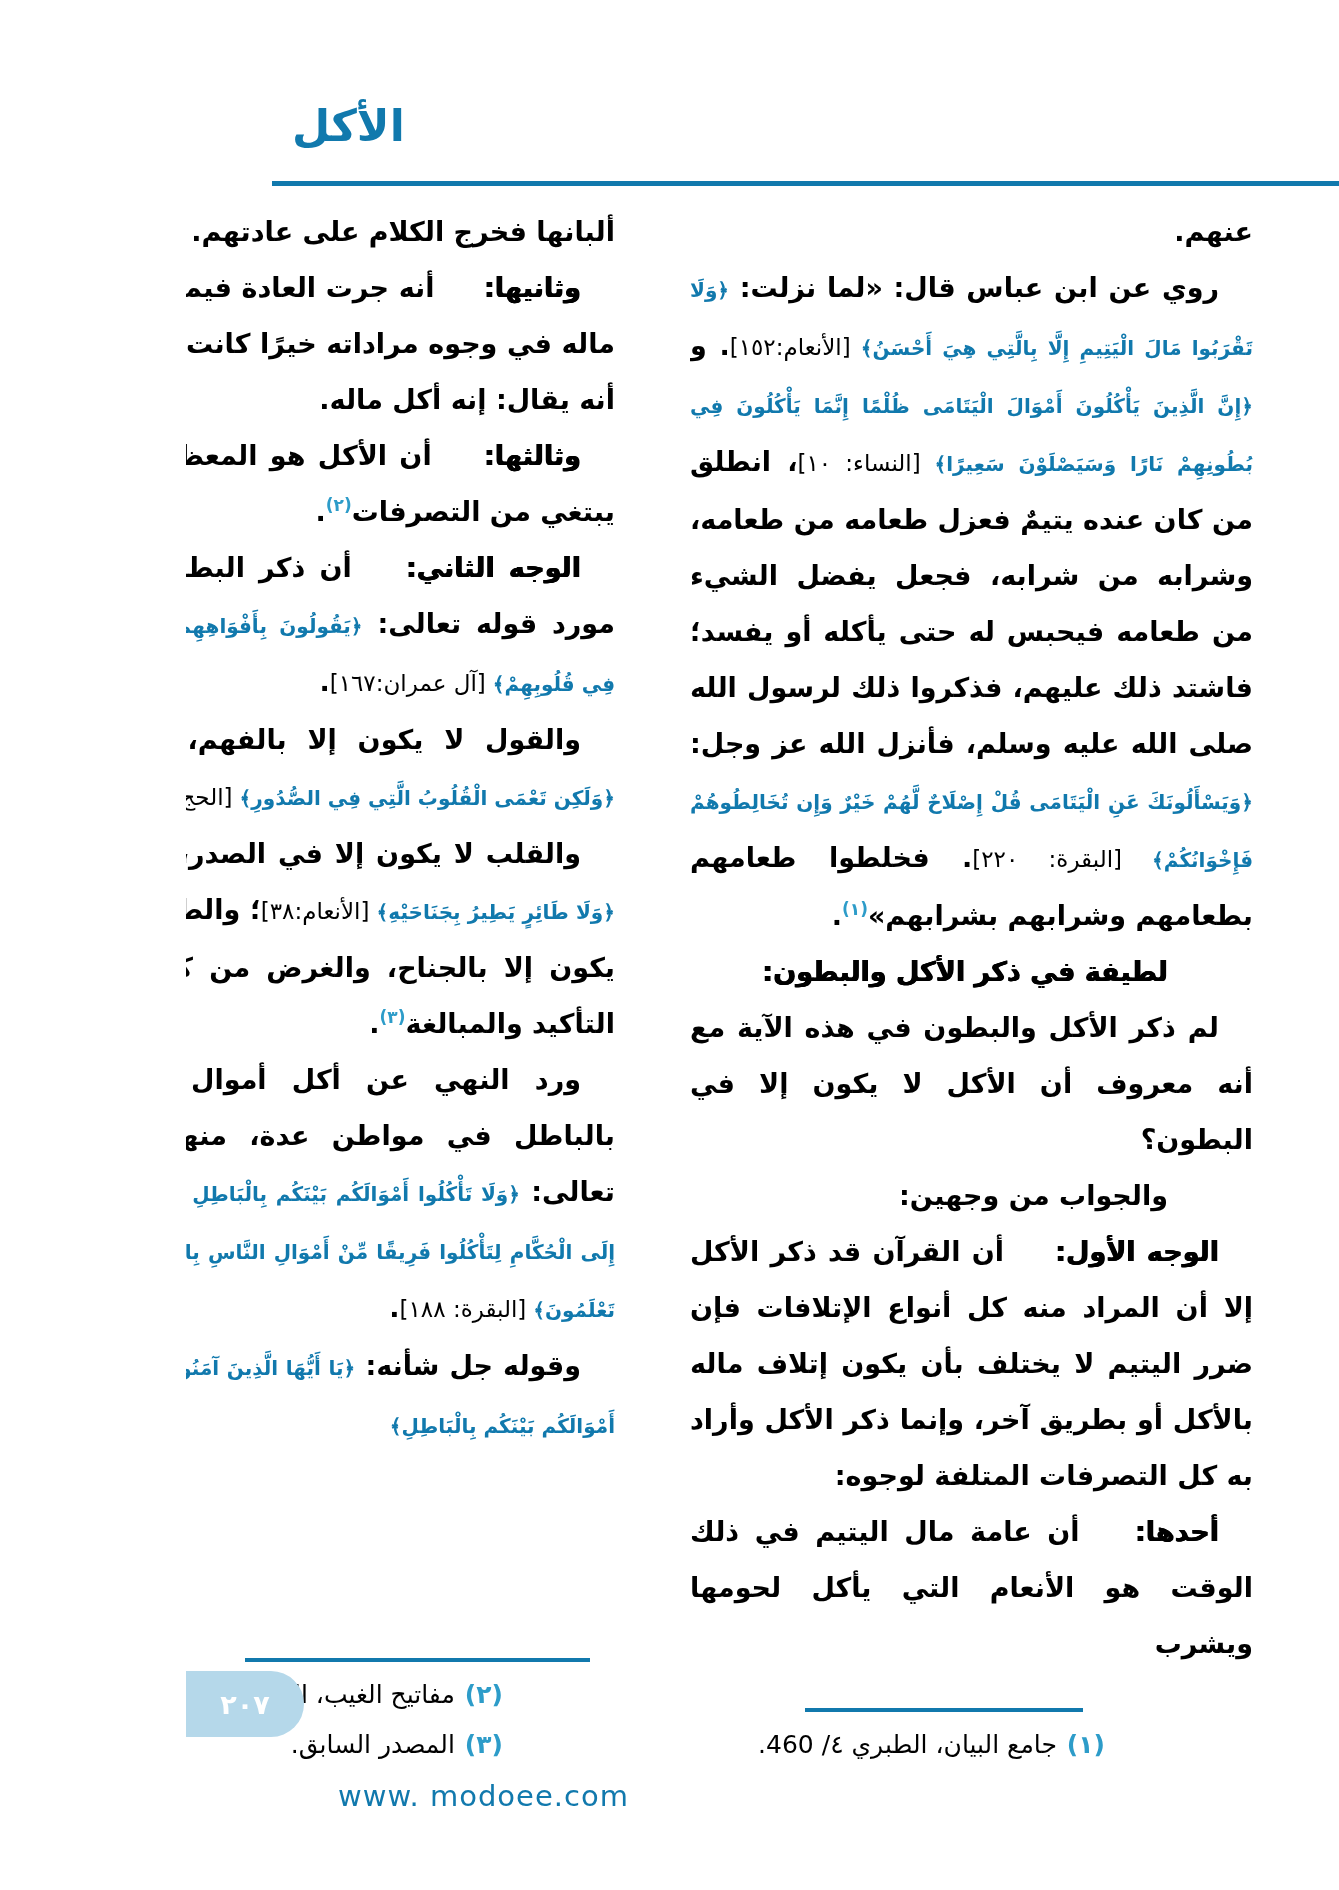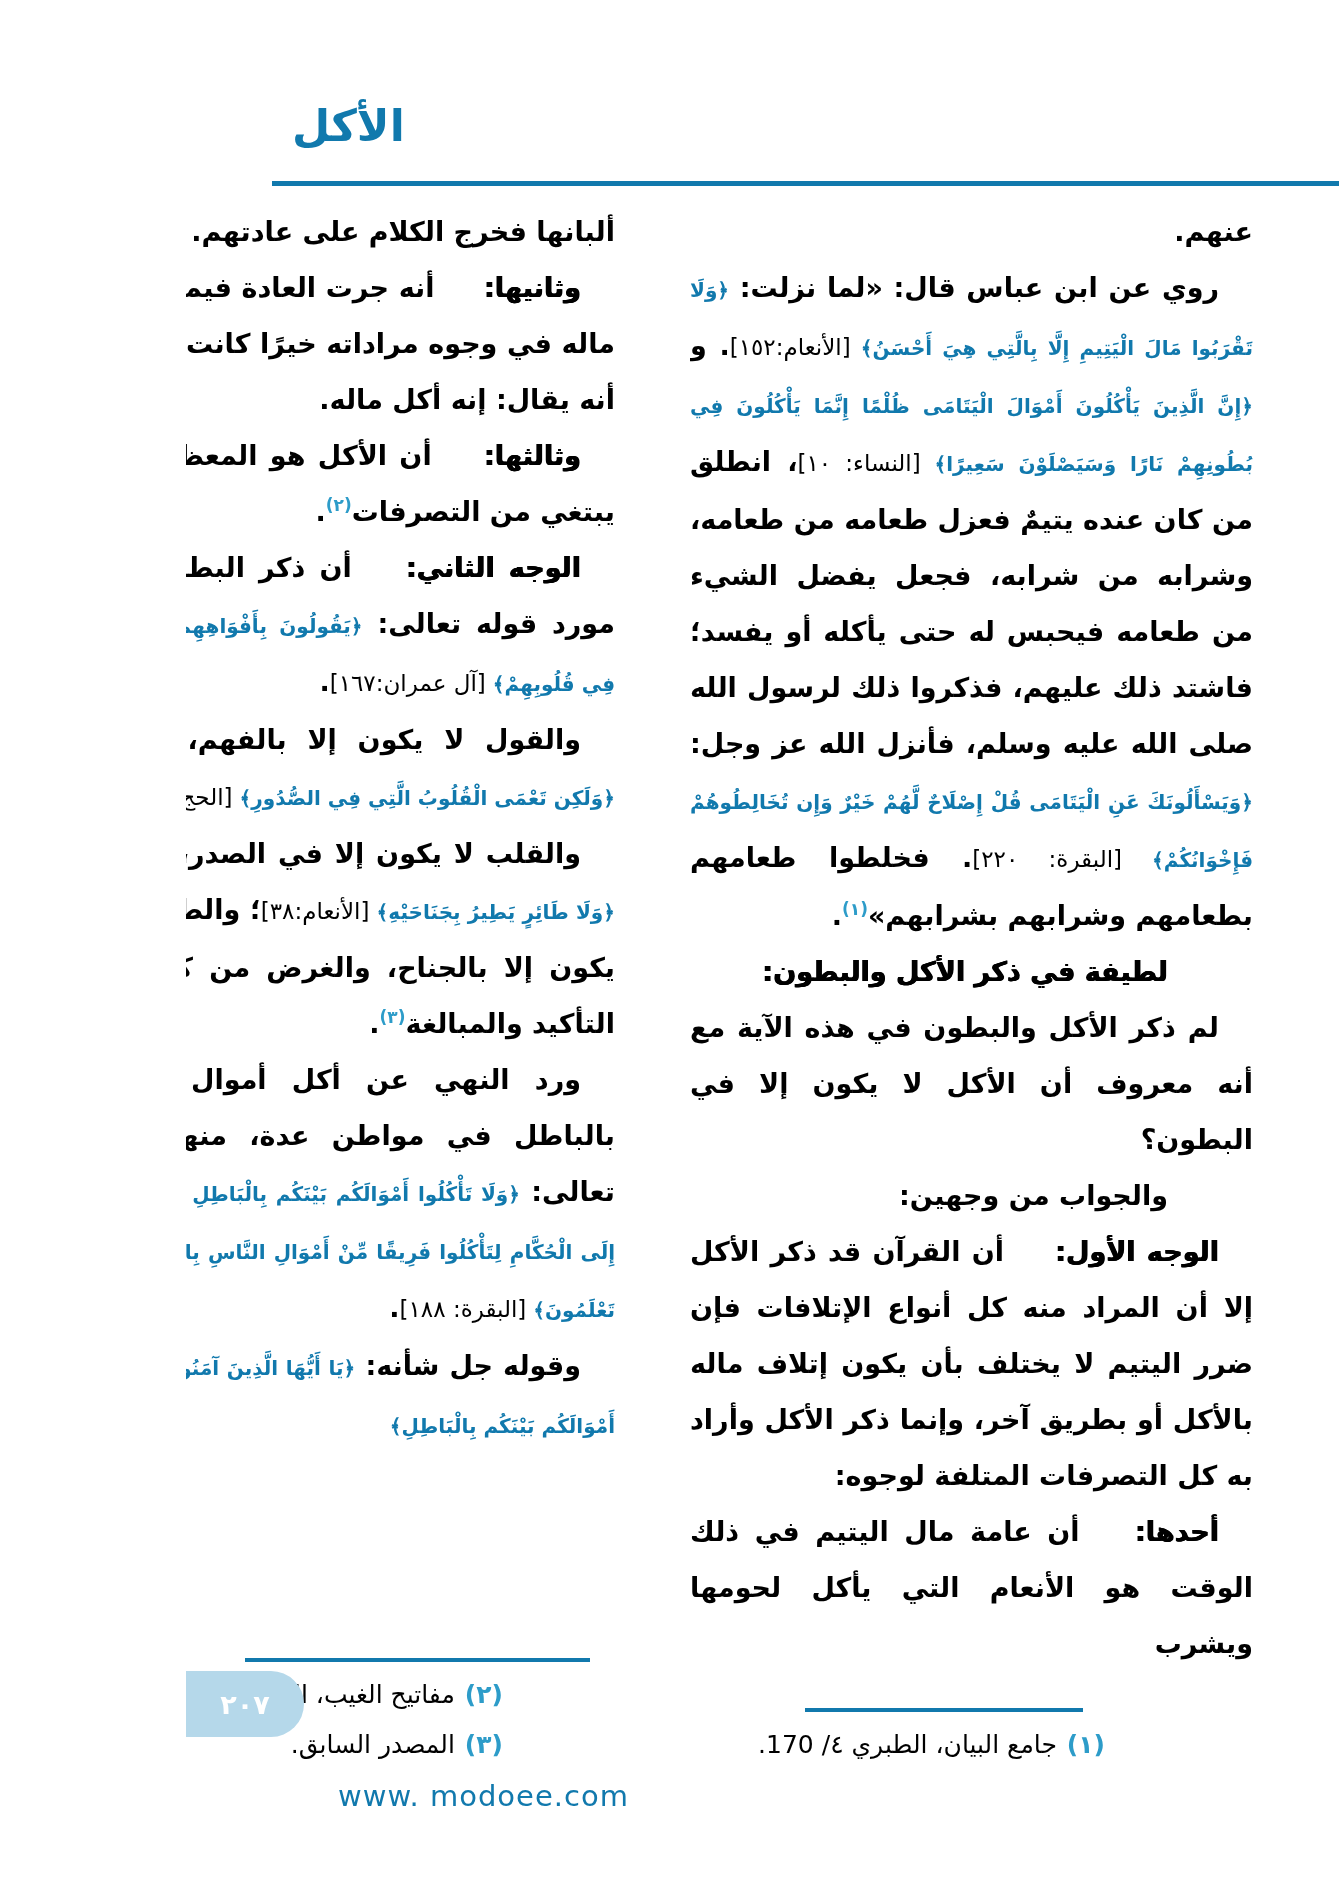--- a/index.html
+++ b/index.html
@@ -73,21 +73,21 @@
           <p class="block block-p"><span class="run-t">روي عن ابن عباس قال: «لما نزلت: </span><span class="run-q">﴿وَلَا تَقْرَبُوا مَالَ الْيَتِيمِ إِلَّا بِالَّتِي هِيَ أَحْسَنُ﴾ </span><span class="run-r">[الأنعام:١٥٢]</span><span class="run-t">. و </span><span class="run-q">﴿إِنَّ الَّذِينَ يَأْكُلُونَ أَمْوَالَ الْيَتَامَى ظُلْمًا إِنَّمَا يَأْكُلُونَ فِي بُطُونِهِمْ نَارًا وَسَيَصْلَوْنَ سَعِيرًا﴾ </span><span class="run-r">[النساء: ١٠]</span><span class="run-t">، انطلق من كان عنده يتيمٌ فعزل طعامه من طعامه، وشرابه من شرابه، فجعل يفضل الشيء من طعامه فيحبس له حتى يأكله أو يفسد؛ فاشتد ذلك عليهم، فذكروا ذلك لرسول الله صلى الله عليه وسلم، فأنزل الله عز وجل: </span><span class="run-q">﴿وَيَسْأَلُونَكَ عَنِ الْيَتَامَى قُلْ إِصْلَاحٌ لَّهُمْ خَيْرٌ وَإِن تُخَالِطُوهُمْ فَإِخْوَانُكُمْ﴾ </span><span class="run-r">[البقرة: ٢٢٠]</span><span class="run-t">. فخلطوا طعامهم بطعامهم وشرابهم بشرابهم»</span><span class="run-m">(١)</span><span class="run-t">.</span></p>
           <p class="block block-h"><span class="run-h">لطيفة في ذكر الأكل والبطون:</span></p>
           <p class="block block-p"><span class="run-t">لم ذكر الأكل والبطون في هذه الآية مع أنه معروف أن الأكل لا يكون إلا في البطون؟</span></p>
           <p class="block block-h"><span class="run-t">والجواب من وجهين:</span></p>
           <p class="block block-p"><span class="run-h">الوجه الأول: </span><span class="run-t">أن القرآن قد ذكر الأكل إلا أن المراد منه كل أنواع الإتلافات فإن ضرر اليتيم لا يختلف بأن يكون إتلاف ماله بالأكل أو بطريق آخر، وإنما ذكر الأكل وأراد به كل التصرفات المتلفة لوجوه:</span></p>
           <p class="block block-p"><span class="run-h">أحدها: </span><span class="run-t">أن عامة مال اليتيم في ذلك الوقت هو الأنعام التي يأكل لحومها ويشرب</span></p>
         </div>
       <div class="footnotes">
         <div class="fn-sep"></div>
         <div class="fn-list">
-            <div class="fn-row"><span class="fn-num">(١)</span><span class="fn-text">جامع البيان، الطبري ٤/ 170.</span></div>
+            <div class="fn-row"><span class="fn-num">(١)</span><span class="fn-text">جامع البيان، الطبري ٤/ 460.</span></div>
           </div>
       </div>
     </section>
 
     <section class="col col-left">
       <div class="blocks">
           <p class="block block-cont"><span class="run-t">ألبانها فخرج الكلام على عادتهم.</span></p>
           <p class="block block-p"><span class="run-h">وثانيها: </span><span class="run-t">أنه جرت العادة فيمن أنفق ماله في وجوه مراداته خيرًا كانت أو شرًا أنه يقال: إنه أكل ماله.</span></p>
           <p class="block block-p"><span class="run-h">وثالثها: </span><span class="run-t">أن الأكل هو المعظم فيما يبتغي من التصرفات</span><span class="run-m">(٢)</span><span class="run-t">.</span></p>
           <p class="block block-p"><span class="run-h">الوجه الثاني: </span><span class="run-t">أن ذكر البطون ورد مورد قوله تعالى: </span><span class="run-q">﴿يَقُولُونَ بِأَفْوَاهِهِم مَّا لَيْسَ فِي قُلُوبِهِمْ﴾ </span><span class="run-r">[آل عمران:١٦٧]</span><span class="run-t">.</span></p>

